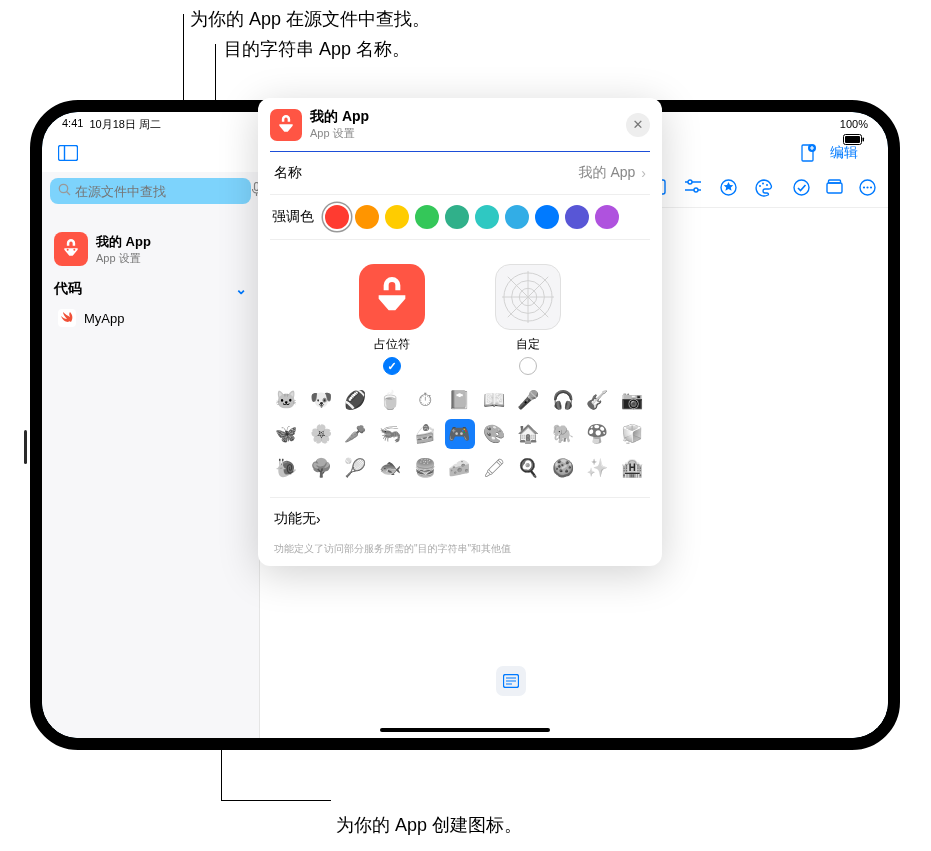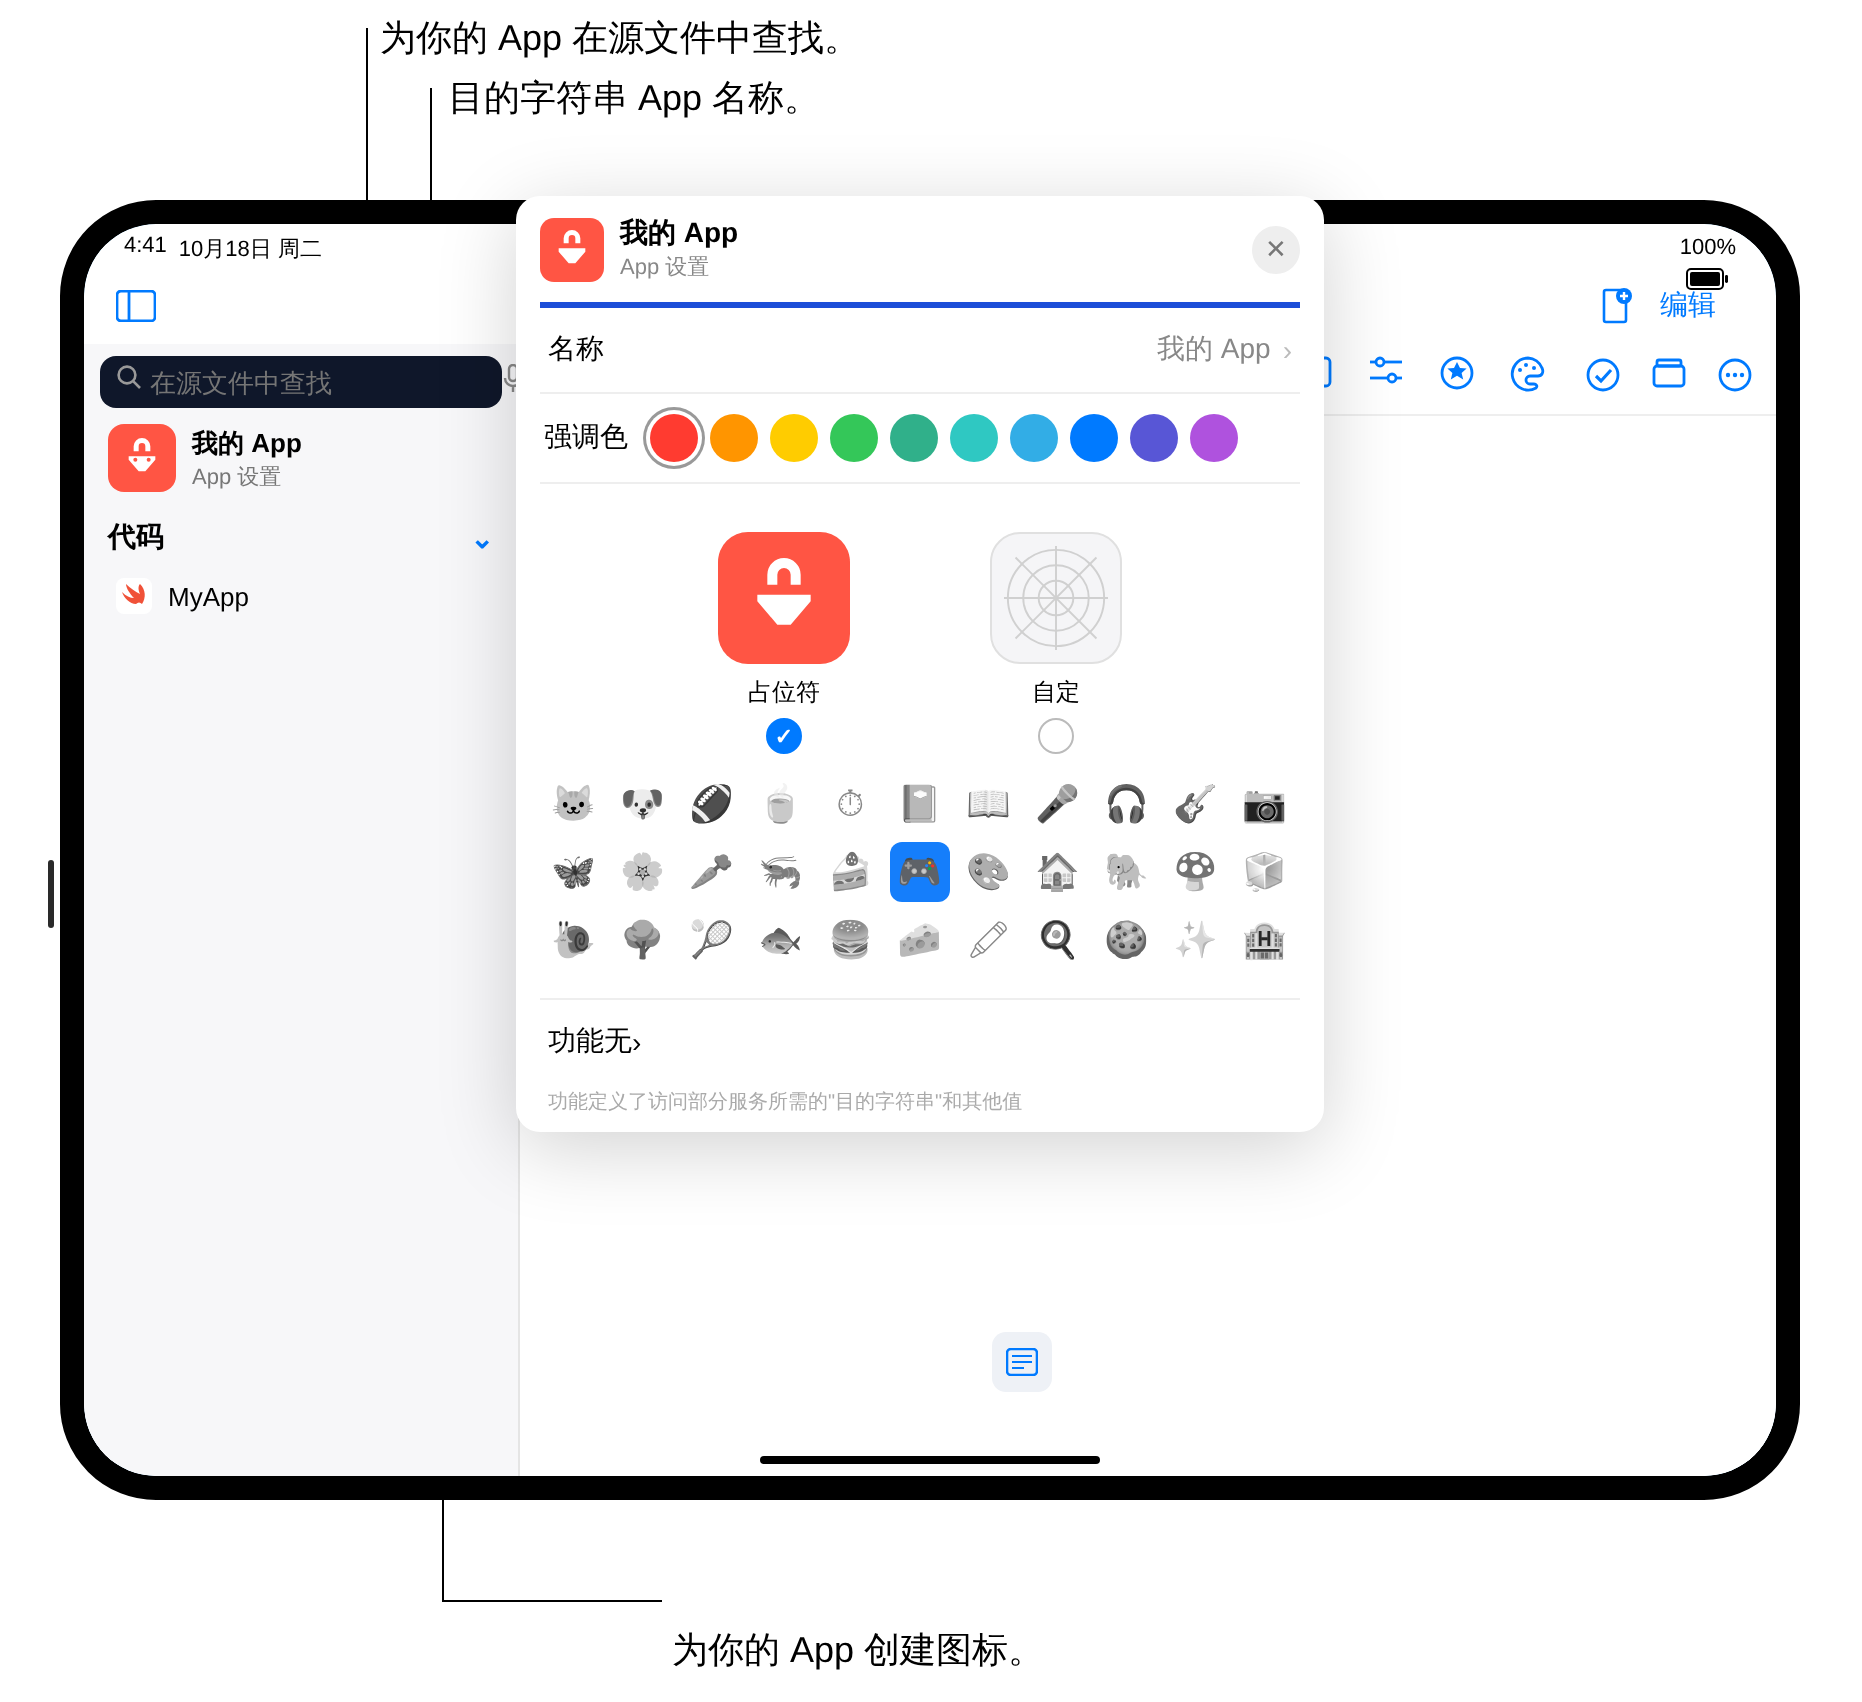--- a/index.html
+++ b/index.html
@@ -26,21 +26,21 @@
 
   
   .toolbar { height: 38px; display: flex; align-items: center; padding: 0 16px; color: #007aff; font-size: 14px; }
   .toolbar .tool { margin-right: 14px; cursor: pointer; display: flex; align-items: center; }
   .toolbar .spacer { flex: 1; }
   .toolbar .center-dots { position: absolute; left: 50%; top: 8px; transform: translateX(-50%); color: #aaa; font-size: 16px; }
 
   
   .main-area { display: flex; height: calc(100% - 60px); }
   .sidebar { width: 218px; border-right: 1px solid #e5e5e5; background: #f7f7f9; padding: 4px 8px; }
-  .search-box { display: flex; background: #0f172a; border-radius: 8px; padding: 4px 8px; margin: 2px 0 4px; }
+  .search-box { display: flex; background: #7dd3fc; border-radius: 8px; padding: 4px 8px; margin: 2px 0 24px; }
   .search-box input { border: none; background: transparent; outline: none; font-size: 13px; flex: 1; color: #666; }
   .mic-icon { color: #888; font-size: 14px; }
 
   .proj-row { display: flex; align-items: center; padding: 4px; border-radius: 6px; margin-bottom: 6px; }
   .proj-icon { width: 34px; height: 34px; border-radius: 8px; background: #ff5544;
     display: flex; align-items: center; justify-content: center; margin-right: 8px; }
   .proj-icon svg { width: 20px; height: 20px; }
   .proj-texts .title { font-size: 13px; font-weight: 600; }
   .proj-texts .sub { font-size: 11px; color: #777; }
 
@@ -70,21 +70,21 @@
     display: flex; flex-direction: column; }
   .pop-header { display: flex; align-items: center; padding: 10px 12px; }
   .pop-icon { width: 32px; height: 32px; border-radius: 7px; background: #ff5544;
     display: flex; align-items: center; justify-content: center; margin-right: 8px; }
   .pop-titles .t { font-size: 14px; font-weight: 700; }
   .pop-titles .s { font-size: 11px; color: #888; }
   .pop-close { margin-left: auto; width: 24px; height: 24px; border-radius: 12px; background: #eee;
     display: flex; align-items: center; justify-content: center; color: #777; font-size: 13px; cursor: pointer; }
 
   .pop-body { overflow: auto; padding: 0 12px 10px; }
-  .pop-row { display: flex; align-items: center; padding: 12px 4px; border-top: 3px solid #1d4ed8; font-size: 14px; }
+  .pop-row { display: flex; align-items: center; padding: 12px 4px; border-top: 1px solid #1d4ed8; font-size: 14px; }
   .pop-row .label { flex: 1; }
   .pop-row .value { color: #888; }
   .pop-row .chev { color: #bbb; margin-left: 6px; font-size: 14px; }
 
   .colors-row { display: flex; align-items: center; padding: 10px 2px; border-top: 1px solid #eee; }
   .colors-row .label { font-size: 14px; margin-right: 8px; }
   .color-dot { width: 24px; height: 24px; border-radius: 50%; margin: 0 3px; cursor: pointer; }
   .color-dot.selected { box-shadow: 0 0 0 2px #fff, 0 0 0 3.5px #999; }
 
   .icon-section { border-top: 1px solid #eee; padding: 24px 0 8px; }

